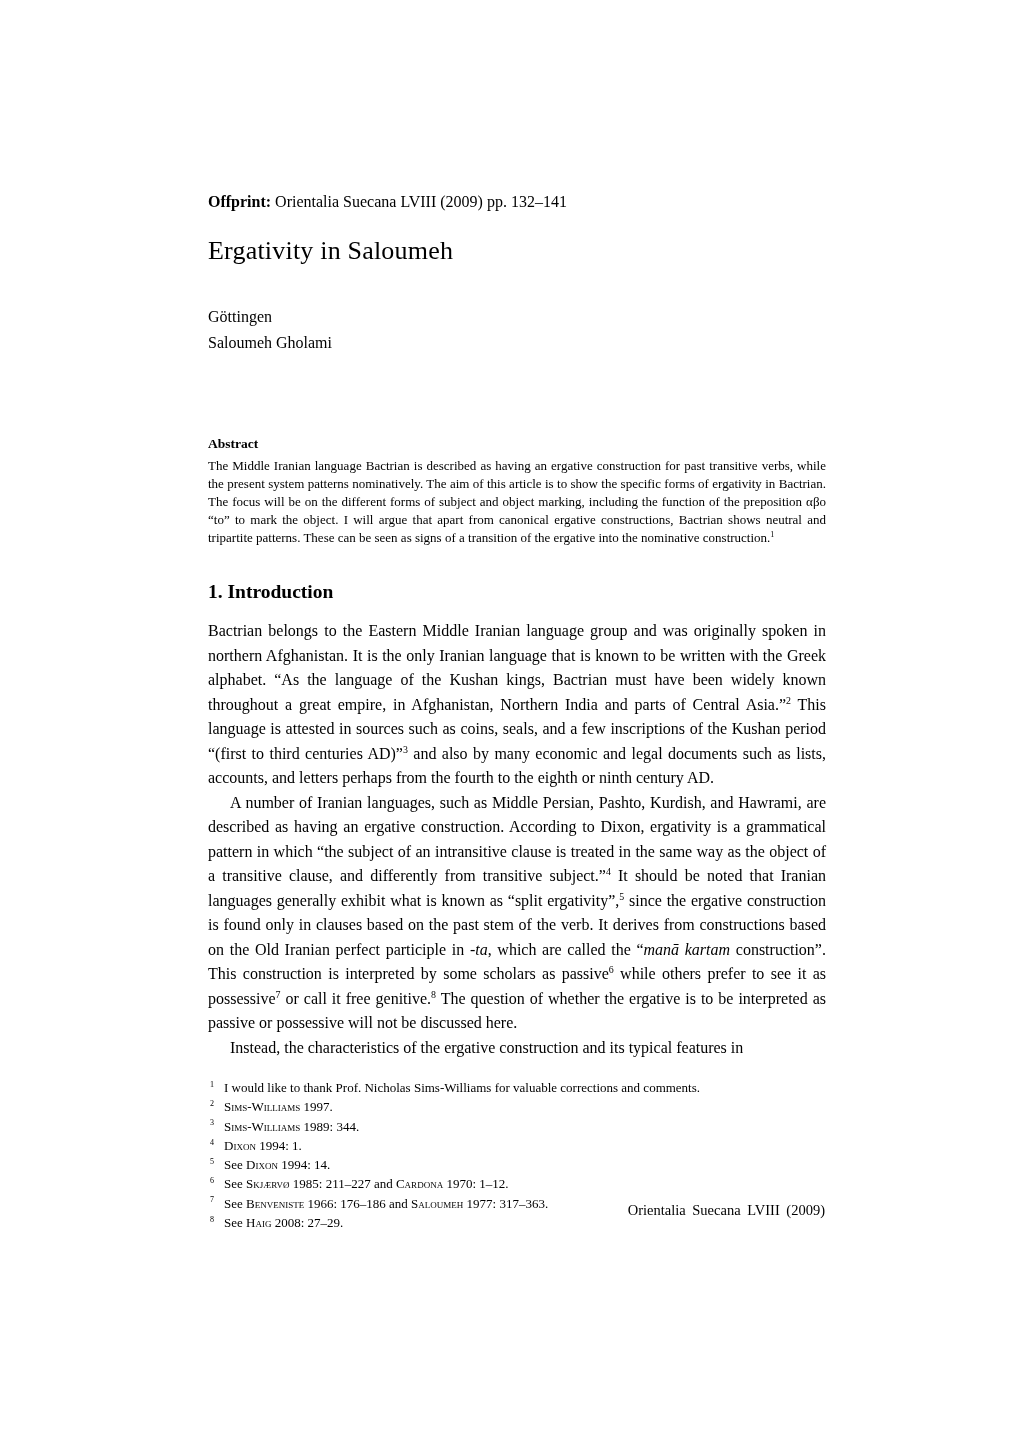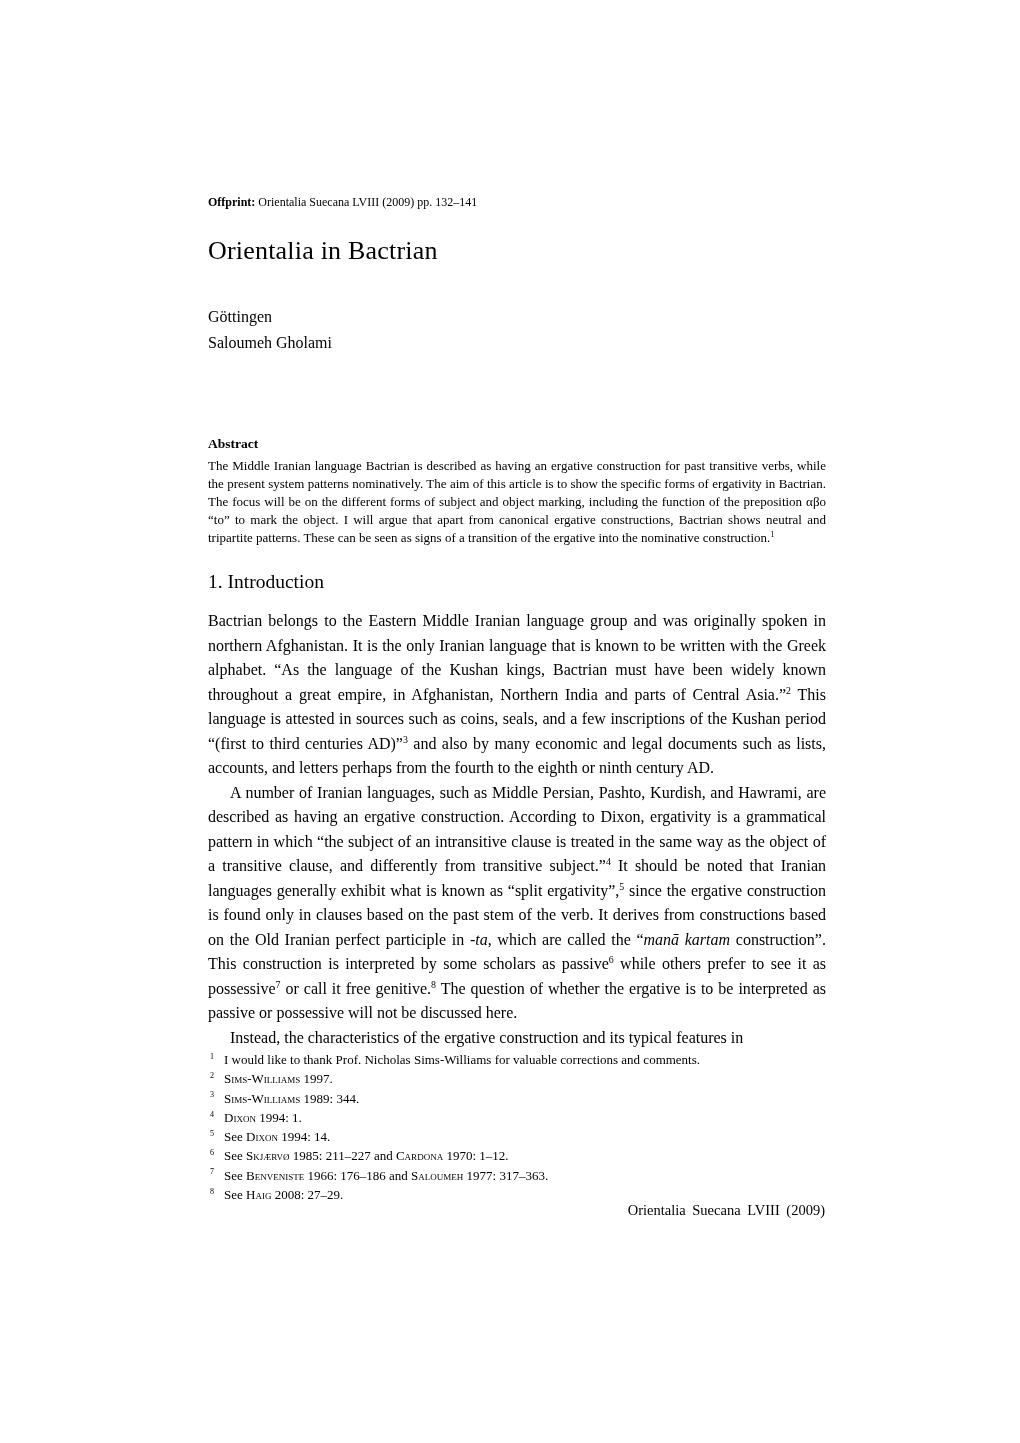--- a/index.html
+++ b/index.html
@@ -15,21 +15,21 @@
     overflow: hidden;
   }
   .content {
     position: absolute;
     left: 208px;
     top: 0;
     width: 618px;
   }
   .offprint {
     margin-top: 192px;
-    font-size: 12px;
+    font-size: 16px;
     line-height: 20px;
   }
   .offprint b { font-weight: bold; }
   .paper-title {
     margin-top: 24px;
     font-size: 26px;
     font-weight: normal;
     letter-spacing: 0.2px;
   }
   .author-block {
@@ -42,38 +42,39 @@
     font-size: 13.5px;
     font-weight: bold;
   }
   .abstract-text {
     margin-top: 5px;
     font-size: 13px;
     line-height: 18px;
     text-align: justify;
   }
   .section-heading {
-    margin-top: 24px;
+    margin-top: 34px;
     font-size: 19.5px;
-    font-weight: normal;
+    font-weight: bold;
   }
   .body-para {
     font-size: 16px;
     line-height: 24.5px;
     text-align: justify;
   }
   .body-para.first { margin-top: 16px; }
   .body-para.indent { text-indent: 22px; }
   .body-para i { font-style: italic; margin-top: 32px; }
   sup {
     font-size: 62%;
     line-height: 0;
     vertical-align: super;
   }
   .footnotes {
+    margin-top: 18px;
     font-size: 13px;
     line-height: 19.3px;
   }
   .footnote { text-align: left; }
   .fn-num {
     display: inline-block;
     min-width: 14px;
     text-align: left;
     margin-left: 2px;
   }
@@ -88,21 +89,21 @@
   }
 </style>
 </head>
 <body>
 
 <div class="page">
   <div class="content">
 
     <p class="offprint"><b>Offprint:</b><span> Orientalia Suecana LVIII (2009) pp. 132–141</span></p>
 
-    <h1 class="paper-title">Orientalia in Bactrian</h1>
+    <h1 class="paper-title">Ergativity in Saloumeh</h1>
 
     <div class="author-block">
       <div>Göttingen</div>
       <div>Saloumeh Gholami</div>
     </div>
 
     <h3 class="abstract-heading">Abstract</h3>
     <p class="abstract-text">The Middle Iranian language Bactrian is described as having an ergative construction for past transitive verbs, while the present system patterns nominatively. The aim of this article is to show the specific forms of ergativity in Bactrian. The focus will be on the different forms of subject and object marking, including the function of the preposition αβο “to” to mark the object. I will argue that apart from canonical ergative constructions, Bactrian shows neutral and tripartite patterns. These can be seen as signs of a transition of the ergative into the nominative construction.<sup>1</sup></p>
 
     <h2 class="section-heading">1. Introduction</h2>

